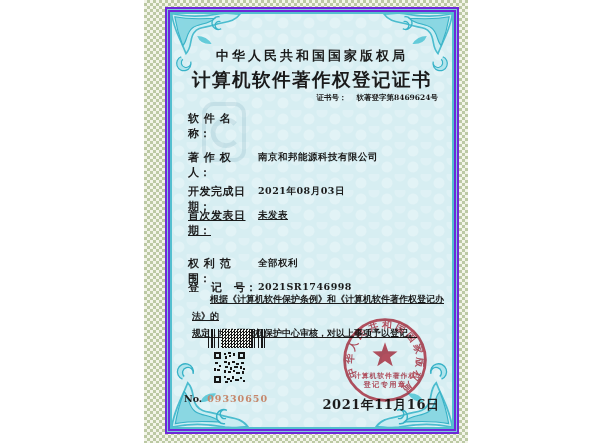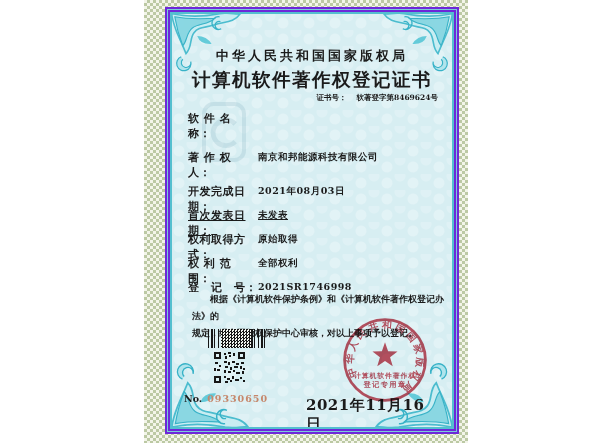--- a/index.html
+++ b/index.html
@@ -47,40 +47,40 @@
     position:absolute; top:79px; right:14px; display:flex; gap:10px;
     font-size:7.5px; font-weight:700;
   }
   .row { position:absolute; left:16px; right:8px; display:flex; }
   .row .lbl { flex:0 0 70px; font-size:11px; font-weight:700; letter-spacing:.5px; }
   .row .val { font-size:9.5px; font-weight:700; letter-spacing:.5px; line-height:13px; }
   .r0{top:97px;} .r1{top:136px;} .r2{top:170px;} .r3{top:194px;text-decoration:underline;}
   .r4{top:218px;} .r5{top:242px;} .r6{top:266px;}
   .stmt {
     position:absolute; left:20px; right:8px; top:277px;
-    font-size:9px; font-weight:700; line-height:17px;
+    font-size:9px; font-weight:700; line-height:17px;text-decoration:underline;
   }
   .stmt .ln1 { text-indent:18px; }
   .barcode {
     position:absolute; left:36px; top:315px; width:58px; height:19px;
     background:repeating-linear-gradient(90deg,#161616 0 1px,transparent 1px 3px,#161616 3px 5px,transparent 5px 6px,#161616 6px 7px,transparent 7px 10px);
   }
   .barcode::after {
     content:""; position:absolute; left:13px; right:15px; top:0; bottom:0;
     background:conic-gradient(#161616 25%, #f3f6f0 0 50%, #161616 0 75%, #f3f6f0 0);
     background-size:3px 3px;
   }
   .qr { position:absolute; left:42px; top:338px; width:31px; height:31px; }
   .serial { position:absolute; left:12px; top:379px; display:flex; gap:5px; align-items:flex-end; }
   .serial .no { font-size:9.5px; font-weight:700; }
   .serial .num { font-size:9.5px; font-weight:700; letter-spacing:1px; color:#c6876b; }
   .seal { position:absolute; left:170px; top:303px; width:86px; height:86px; opacity:.88; mix-blend-mode:multiply; z-index:5; }
   .date {
-    position:absolute; left:134px; top:382px; width:130px; 
-    font-size:15px; font-weight:700; letter-spacing:.5px; z-index:4;
+    position:absolute; left:144px; top:382px; width:130px; text-align:center;
+    font-size:13px; font-weight:700; letter-spacing:.5px; z-index:4;
   }
   .hidden-defs { position:absolute; width:0; height:0; overflow:hidden; }
 </style>
 </head>
 <body>
 
 <svg class="hidden-defs" aria-hidden="true">
   <symbol id="flourish" viewBox="0 0 90 90">
     <path d="M2,2 C28,8 52,4 62,2 C76,0 84,4 88,2 C80,14 66,12 56,16 C44,20 36,18 30,26 C24,34 28,44 20,52 C16,42 12,34 8,24 C5,16 3,10 2,2 Z" fill="#c8edf2" stroke="#44bacd" stroke-width="2"></path>
     <path d="M6,6 C26,10 44,8 56,8 C48,16 36,14 28,20 C20,26 22,36 16,42 C12,32 8,18 6,6 Z" fill="#86d6e2" stroke="#2fafc5" stroke-width="1.3"></path>
@@ -130,24 +130,20 @@
             <div class="lbl">著 作 权 人：</div>
             <div class="val">南京和邦能源科技有限公司</div>
           </div>
           <div class="row r2">
             <div class="lbl">开发完成日期：</div>
             <div class="val">2021年08月03日</div>
           </div>
           <div class="row r3">
             <div class="lbl">首次发表日期：</div>
             <div class="val">未发表</div>
-          </div>
-          <div class="row r4">
-            <div class="lbl">权利取得方式：</div>
-            <div class="val">原始取得</div>
           </div>
           <div class="row r5">
             <div class="lbl">权 利 范 围：</div>
             <div class="val">全部权利</div>
           </div>
           <div class="row r6">
             <div class="lbl">登　记　号：</div>
             <div class="val">2021SR1746998</div>
           </div>
 

